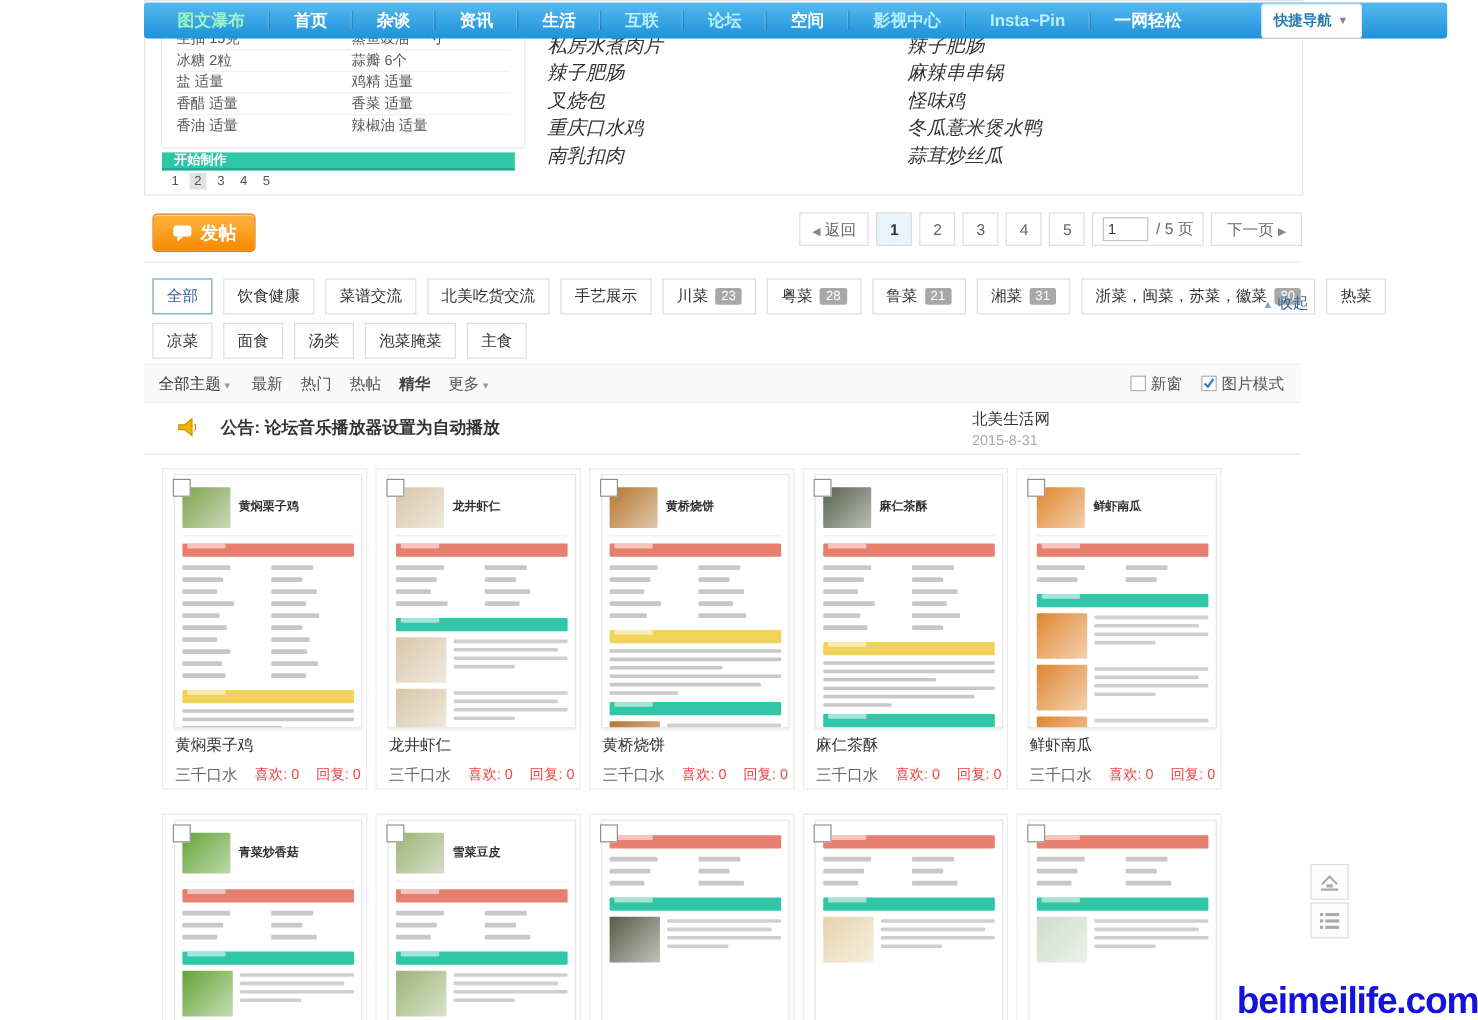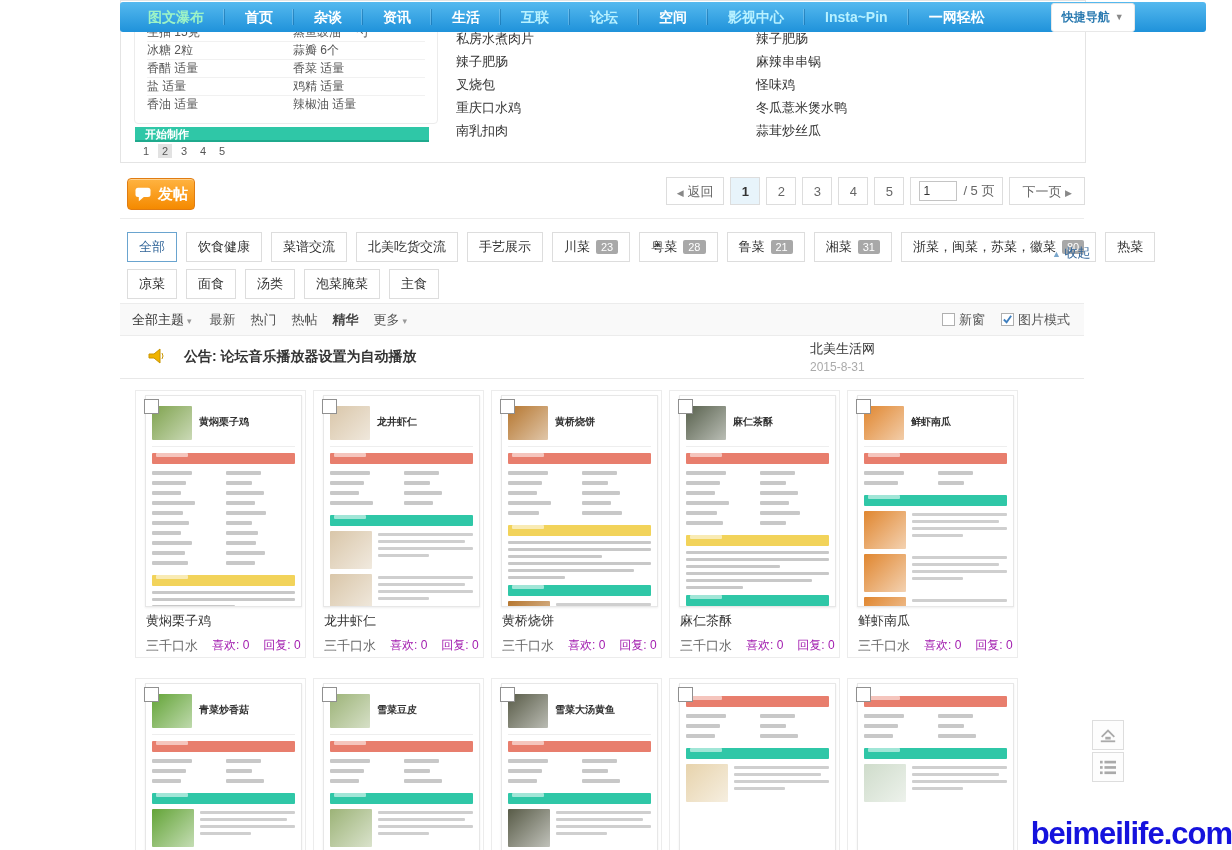--- a/index.html
+++ b/index.html
@@ -12,35 +12,35 @@
   .prow{position:relative;height:17px;line-height:17px;margin:0 12px;border-bottom:1px solid #f1f1f1;font-size:12px;color:#555;}
   .prow:last-child{border-bottom:none;}
   .prow .c2{position:absolute;left:146px;top:0;}
   #start-btn{position:absolute;left:14px;top:126px;width:294px;height:15px;line-height:15px;background:#2fc7a7;border-bottom:2px solid #1faa8d;color:#fff;font-size:11px;font-weight:bold;padding-left:10px;box-sizing:border-box;cursor:pointer;}
   #pdigits{position:absolute;left:18px;top:143px;display:flex;gap:5px;}
   .pdigit{width:14px;height:14px;line-height:14px;text-align:center;font-size:11px;color:#555;cursor:pointer;}
   .pdigit.active{background:#e2e2e2;}
   .plinks{position:absolute;top:26px;display:flex;flex-direction:column;}
   #plinks-mid{left:335px;}
   #plinks-right{left:635px;}
-  .plink{font-size:13px;color:#333;height:23px;line-height:23px;cursor:pointer;}
+  .plink{font-size:16px;color:#333;height:23px;line-height:23px;cursor:pointer;font-style:italic;}
 
   
   #topnav{position:absolute;left:120px;top:2px;width:1086px;height:30px;background:linear-gradient(#55b9ef,#1f92da);border-radius:3px;z-index:20;display:flex;align-items:center;}
   #nav-list{list-style:none;margin:0;padding:0 0 0 8px;display:flex;align-items:center;height:30px;}
   .nav-item{padding:0 20px;height:16px;line-height:16px;font-size:14px;font-weight:bold;cursor:pointer;white-space:nowrap;}
   .nav-item + .nav-item{border-left:1px solid rgba(10,86,140,.4);box-shadow:-1px 0 0 rgba(255,255,255,.2);}
   .nav-white{color:#ffffff;}
   .nav-cyan{color:#b7f1ff;}
   .nav-green{color:#9df3c6;}
   #quicknav{margin-left:46px;background:#fff;border:1px solid #e8e8e8;border-radius:3px;color:#2a7ab0;font-size:12px;font-weight:bold;padding:5px 10px;cursor:pointer;display:flex;align-items:center;gap:5px;font-family:inherit;}
   #quicknav .caret{color:#888;font-size:9px;}
 
   
-  #post-btn{position:absolute;left:127px;top:178px;width:68px;height:32px;background:linear-gradient(#ffb341,#f58a00);border:1px solid #e07c12;border-radius:4px;color:#fff;font-size:15px;font-weight:bold;display:flex;align-items:center;justify-content:center;gap:6px;cursor:pointer;box-shadow:0 1px 0 rgba(255,255,255,.4) inset;}
+  #post-btn{position:absolute;left:127px;top:178px;width:86px;height:32px;background:linear-gradient(#ffb341,#f58a00);border:1px solid #e07c12;border-radius:4px;color:#fff;font-size:15px;font-weight:bold;display:flex;align-items:center;justify-content:center;gap:6px;cursor:pointer;box-shadow:0 1px 0 rgba(255,255,255,.4) inset;}
   #pager{position:absolute;right:147px;top:177px;display:flex;align-items:center;gap:6px;}
   .pg{height:28px;line-height:28px;border:1px solid #ddd;background:#fff;color:#666;font-size:13px;text-align:center;cursor:pointer;box-sizing:border-box;}
   .pg-back{padding:0 10px;}
   .pg-num{width:30px;}
   .pg-num.active{background:#e8f4fb;color:#333;font-weight:bold;}
   .pg-next{padding:0 12px;}
   .pg-arrow{color:#888;font-size:9px;}
   #pg-jump{height:28px;border:1px solid #ddd;background:#fff;display:flex;align-items:center;padding:0 8px;gap:6px;box-sizing:border-box;}
   #pg-input{width:30px;height:18px;border:1px solid #c4c4c4;font-size:12px;padding:0 3px;color:#333;font-family:inherit;}
   #pg-total{color:#666;font-size:13px;}
@@ -90,41 +90,41 @@
   .th-row .b{position:absolute;top:2px;}
   .th-row .b2{left:52%;}
   .th-par .b{margin-bottom:4px;}
   .th-step{display:flex;gap:6px;margin:5px 0;}
   .th-step .sp{width:42px;height:38px;flex:none;border-radius:1px;}
   .th-step .sb{flex:1;padding-top:2px;}
   .th-step .sb .b{height:3px;margin-bottom:4px;background:#cfcfcf;}
   .card-title{position:absolute;left:10px;top:221px;font-size:13px;color:#333;cursor:pointer;white-space:nowrap;}
   .card-meta{position:absolute;left:10px;top:246px;display:flex;gap:14px;font-size:12px;}
   .card-author{color:#666;font-size:13px;cursor:pointer;}
-  .card-stat{color:#a21caf;}
+  .card-stat{color:#ef4444;}
 
   
   #float-tools{position:absolute;left:1092px;top:720px;z-index:30;}
   .ftool{width:32px;height:30px;border:1px solid #ddd;background:#fdfdfd;display:flex;align-items:center;justify-content:center;cursor:pointer;box-sizing:border-box;}
   .ftool + .ftool{margin-top:2px;}
 
   
   #watermark{position:absolute;right:0px;bottom:-2px;font-size:31px;font-weight:800;color:#1512dd;letter-spacing:-1px;z-index:40;pointer-events:none;}
 </style>
 </head>
 <body>
 
 <div id="page">
 
   <div id="preview">
     <div id="ingr-box">
         <div class="prow"><span class="c1">生抽 15克</span><span class="c2">蒸鱼豉油 一勺</span></div>
         <div class="prow"><span class="c1">冰糖 2粒</span><span class="c2">蒜瓣 6个</span></div>
+        <div class="prow"><span class="c1">盐 适量</span><span class="c2">鸡精 适量</span></div>
         <div class="prow"><span class="c1">香醋 适量</span><span class="c2">香菜 适量</span></div>
-        <div class="prow"><span class="c1">盐 适量</span><span class="c2">鸡精 适量</span></div>
         <div class="prow"><span class="c1">香油 适量</span><span class="c2">辣椒油 适量</span></div>
       </div>
     <div id="start-btn">开始制作</div>
     <div id="pdigits">
         <span class="pdigit">1</span>
         <span class="pdigit active">2</span>
         <span class="pdigit">3</span>
         <span class="pdigit">4</span>
         <span class="pdigit">5</span>
       </div>
@@ -645,24 +645,20 @@
               <span class="b" style="width: 92%; height: 3px;"></span>
               <span class="b" style="width: 100%; height: 3px;"></span>
               <span class="b" style="width: 54%; height: 3px;"></span>
             </div>
           </div>
         </div>
       </div>
       <div class="cell">
         <div class="cell-check"></div>
         <div class="thumb">
-          <div class="th-head">
-            <div class="th-photo" style="background: linear-gradient(135deg, rgb(88, 91, 71), rgb(255, 255, 255) 170%);"></div>
-            <div class="th-title">雪菜大汤黄鱼</div>
-          </div>
           <div class="th-banner" style="background: rgb(232, 126, 109);">
             <i></i>
           </div>
           <div class="th-row">
             <span class="b" style="width: 28%; left: 0px;"></span>
             <span class="b b2" style="width: 24%;"></span>
           </div>
           <div class="th-row">
             <span class="b" style="width: 24%; left: 0px;"></span>
             <span class="b b2" style="width: 18%;"></span>

